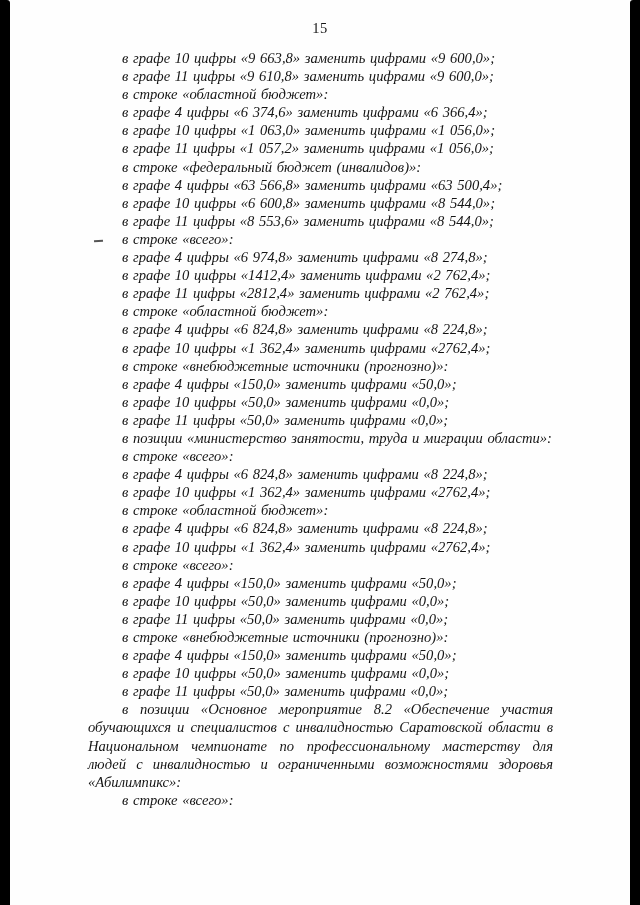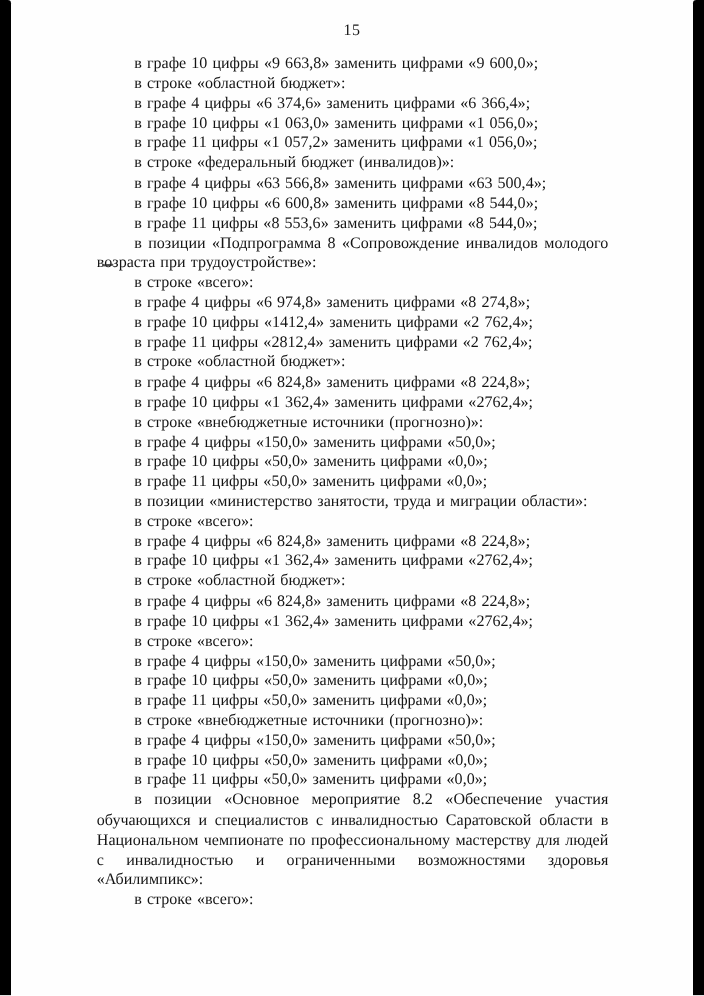--- a/index.html
+++ b/index.html
@@ -37,20 +37,21 @@
     width: 465px;
     font-size: 14.6px;
     line-height: 18.1px;
   }
   .para {
     margin: 0;
     padding: 0;
     text-indent: 34px;
     text-align: justify;
     word-spacing: 1px;
+    font-style: italic;
   }
   .stray-mark {
     position: absolute;
     left: 94px;
     top: 240px;
     width: 9px;
     height: 2px;
     background: #2b2b2b;
     transform: rotate(-4deg);
     opacity: 0.8;
@@ -60,29 +61,29 @@
 <body>
 
 <div class="sheet">
   <div class="scan-edge left"></div>
   <div class="scan-edge right"></div>
 
   <div class="page-number">15</div>
 
   <div class="content">
       <p class="para">в графе 10 цифры «9 663,8» заменить цифрами «9 600,0»;</p>
+      <p class="para">в графе 11 цифры «9 610,8» заменить цифрами «9 600,0»;</p>
       <p class="para">в строке «областной бюджет»:</p>
       <p class="para">в графе 4 цифры «6 374,6» заменить цифрами «6 366,4»;</p>
       <p class="para">в графе 10 цифры «1 063,0» заменить цифрами «1 056,0»;</p>
       <p class="para">в графе 11 цифры «1 057,2» заменить цифрами «1 056,0»;</p>
       <p class="para">в строке «федеральный бюджет (инвалидов)»:</p>
       <p class="para">в графе 4 цифры «63 566,8» заменить цифрами «63 500,4»;</p>
       <p class="para">в графе 10 цифры «6 600,8» заменить цифрами «8 544,0»;</p>
       <p class="para">в графе 11 цифры «8 553,6» заменить цифрами «8 544,0»;</p>
-      <p class="para">в позиции «Подпрограмма 8 «Сопровождение инвалидов молодого возраста при трудоустройстве»:</p>
       <p class="para">в строке «всего»:</p>
       <p class="para">в графе 4 цифры «6 974,8» заменить цифрами «8 274,8»;</p>
       <p class="para">в графе 10 цифры «1412,4» заменить цифрами «2 762,4»;</p>
       <p class="para">в графе 11 цифры «2812,4» заменить цифрами «2 762,4»;</p>
       <p class="para">в строке «областной бюджет»:</p>
       <p class="para">в графе 4 цифры «6 824,8» заменить цифрами «8 224,8»;</p>
       <p class="para">в графе 10 цифры «1 362,4» заменить цифрами «2762,4»;</p>
       <p class="para">в строке «внебюджетные источники (прогнозно)»:</p>
       <p class="para">в графе 4 цифры «150,0» заменить цифрами «50,0»;</p>
       <p class="para">в графе 10 цифры «50,0» заменить цифрами «0,0»;</p>

